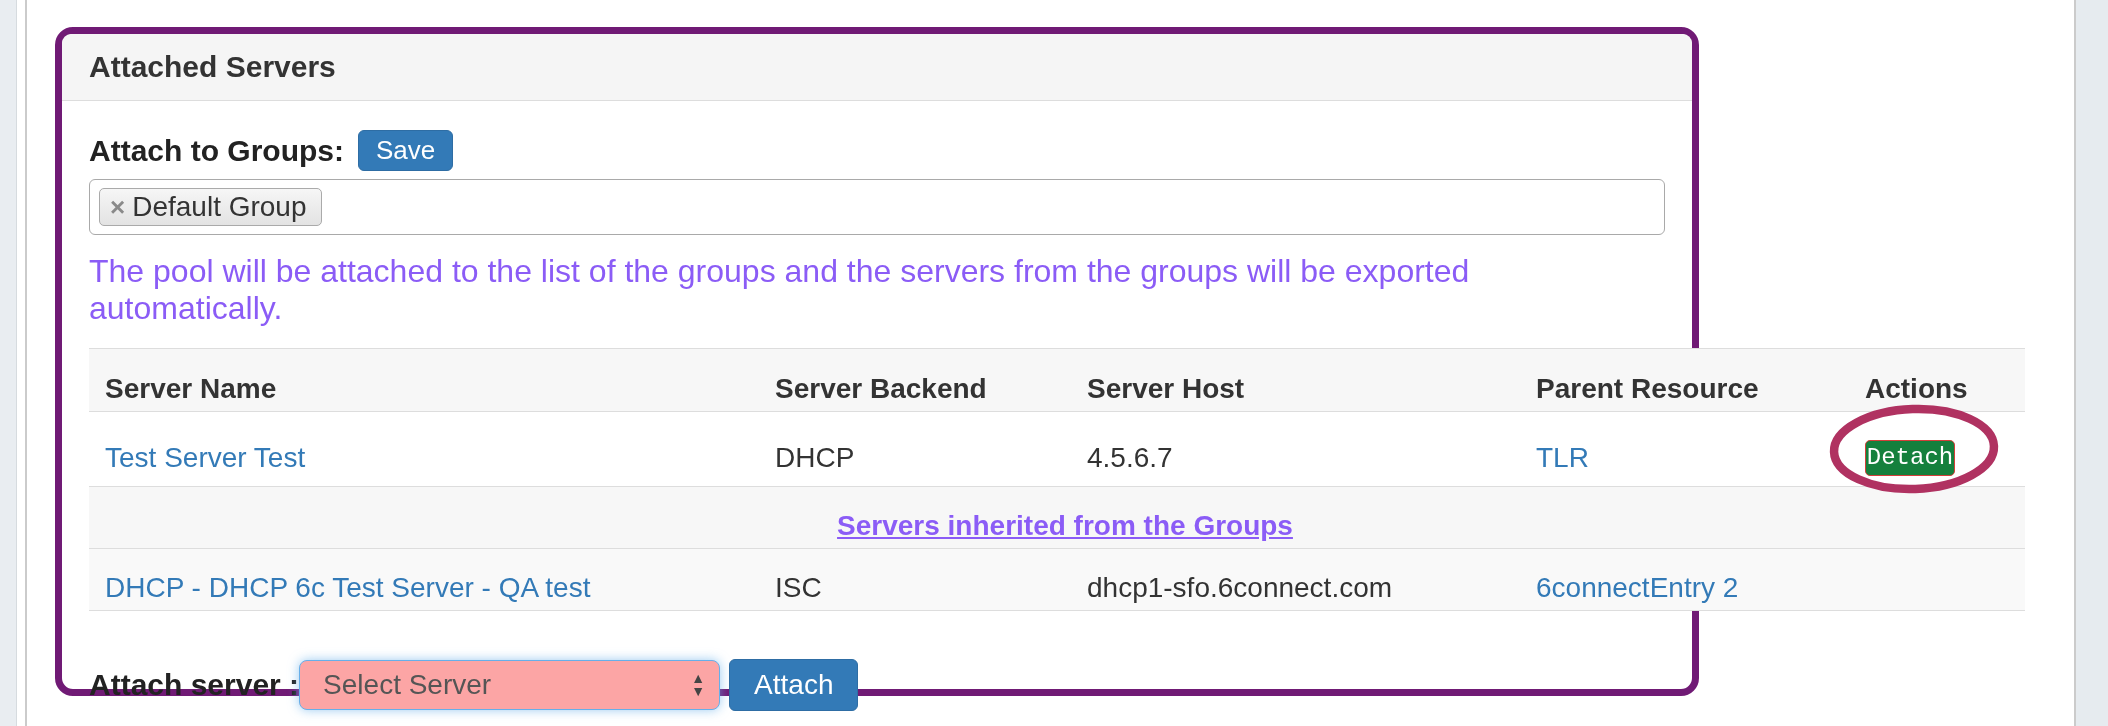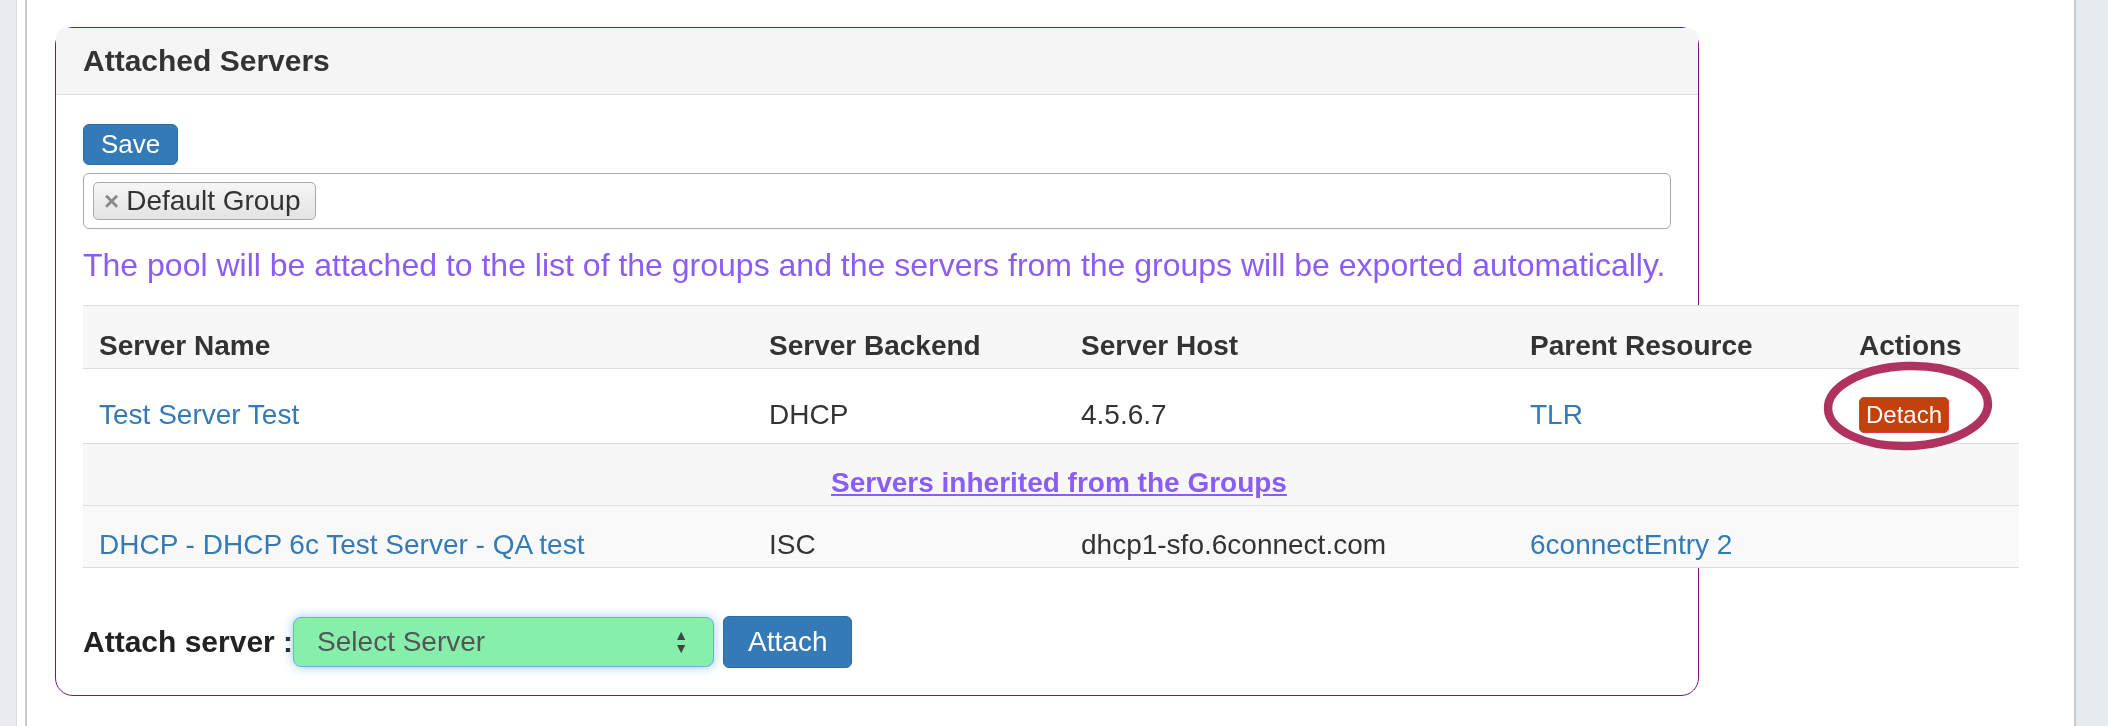--- a/index.html
+++ b/index.html
@@ -30,21 +30,21 @@
   .right-strip {
     position: absolute; left: 2076px; top: 0; width: 32px; height: 726px;
     background: #e6ebef;
   }
 
   
   .panel {
     position: absolute; left: 55px; top: 27px;
     width: 1644px; height: 669px;
     background: #ffffff;
-    border: 1px solid #701a75;
+    border: 7px solid #701a75;
     border-radius: 18px;
   }
   .panel-header {
     height: 67px;
     background: #f5f5f5;
     border-bottom: 1px solid #dddddd;
     border-radius: 9px 9px 0 0;
     display: flex; align-items: center;
     padding: 0 27px;
   }
@@ -67,21 +67,21 @@
     height: 41px; padding: 16px 17px; font-size: 26px;
     background: #337ab7; border: 1px solid #2e6da4;
   }
   .btn-attach {
     height: 52px; padding: 4px 24px; font-size: 28px;
     background: #337ab7; border: 1px solid #2e6da4;
     margin-left: 9px;
   }
   .btn-detach {
     height: 36px; width: 90px; font-size: 24px;
-    background: #c2410c; border: 1px solid #d43f3a; border-radius: 5px;
+    background: #15803d; border: 1px solid #d43f3a; border-radius: 5px; font-family: Liberation Mono, monospace;
   }
 
   .tags-box {
     margin-top: 8px;
     height: 56px;
     border: 1px solid #a9a9a9;
     border-radius: 6px;
     background: #ffffff;
     display: flex; align-items: center;
     padding: 0 9px;
@@ -140,24 +140,24 @@
 
   .attach-form {
     margin-top: 48px;
     display: flex; align-items: center;
     height: 52px;
   }
   .attach-label { font-size: 30px; font-weight: bold; color: #222; }
   .select-box {
     width: 421px; height: 50px;
     border: 1px solid #66afe9; border-radius: 8px;
-    background: #86efac;
+    background: #fca5a5;
     box-shadow: 0 0 11px rgba(102, 175, 233, 0.65);
     display: flex; align-items: center;
-    padding: 0 25px 0 23px;
+    padding: 0 14px 0 23px;
     cursor: pointer;
   }
   .select-value { flex: 1; font-size: 28px; color: #555; }
   .select-arrows {
     display: flex; flex-direction: column; align-items: center;
     font-size: 14px; color: #444; line-height: 0.95; letter-spacing: 0;
   }
 </style>
 </head>
 <body>
@@ -169,20 +169,21 @@
   <div class="right-strip"></div>
 
   <div class="panel">
     <div class="panel-header">
       <span class="panel-title">Attached Servers</span>
     </div>
 
     <div class="panel-body">
 
       <div class="groups-row">
+        <span class="groups-label">Attach to Groups:</span>
         <button class="btn btn-save">Save</button>
       </div>
 
       <div class="tags-box">
         <span class="tag-chip">
           <span class="tag-remove">×</span>
           <span>Default Group</span>
         </span>
       </div>
 

